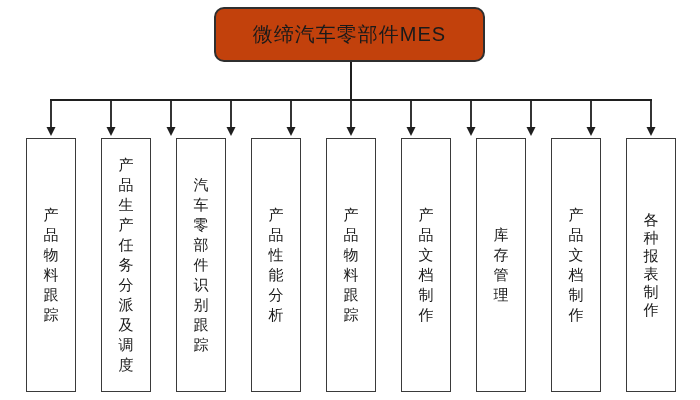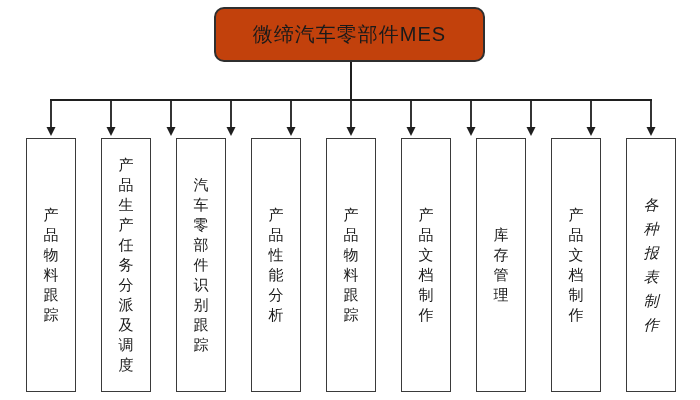--- a/index.html
+++ b/index.html
@@ -66,22 +66,21 @@
   .node-label {
     width: 17px;
     font-size: 15px;
     line-height: 20px;
     color: #1a1a1a;
     word-break: break-all;
     text-align: center;
   }
   
   .node:last-child .node-label {
-    line-height: 24px;
-    font-style: italic;
+    line-height: 18px;
   }
 </style>
 </head>
 <body>
 
 <div id="stage">
 
   <div class="root-box">
     <span class="root-label">微缔汽车零部件MES</span>
   </div>

